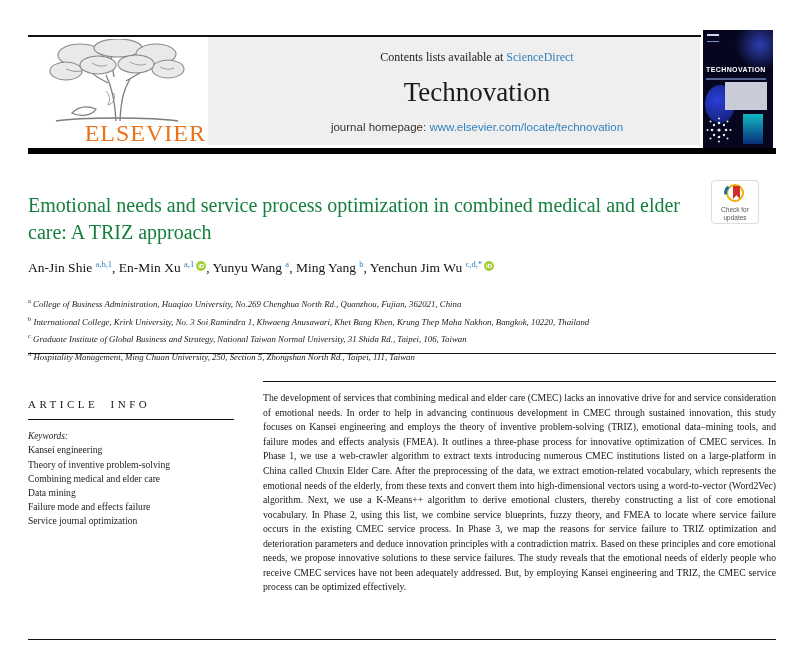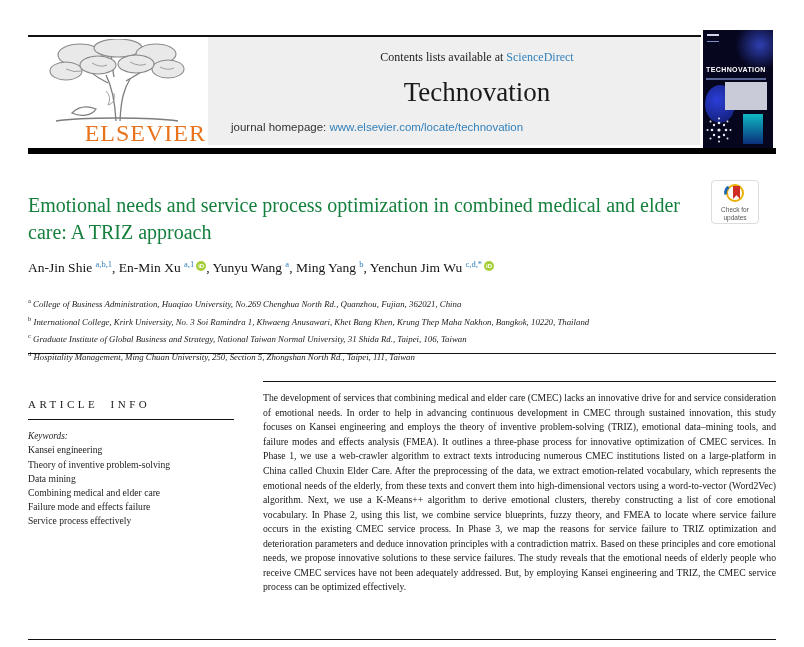--- a/index.html
+++ b/index.html
@@ -12,21 +12,21 @@
 
   
   .banner-topline { position:absolute; left:28px; top:35px; width:673px; height:2px; background:#111; }
   .logo-block { position:absolute; left:28px; top:37px; width:178px; height:110px; background:#fff; }
   .tree-svg { position:absolute; left:8px; top:2px; }
   .elsevier-word { position:absolute; left:0; bottom:0; width:100%; text-align:right;
                    font-size:24px; color:#e8731c; letter-spacing:1px; }
   .graybox { position:absolute; left:208px; top:37px; width:492px; height:108px; background:#efefef;padding-left:23px; }
   .contents-line { position:absolute; top:13px; width:100%; text-align:center; font-size:12px; color:#222; }
   .journal-name { position:absolute; top:40px; width:100%; text-align:center; font-size:27px; color:#1a1a1a; }
-  .homepage-line { position:absolute; bottom:12px; width:100%; 
+  .homepage-line { position:absolute; bottom:12px; width:100%; text-align:center;
                    font-family:"Liberation Sans", sans-serif; font-size:11.5px; color:#333; }
   .bluelink { color:#3380bb; text-decoration:none; cursor:pointer; }
   .banner-bottombar { position:absolute; left:28px; top:148px; width:748px; height:6px; background:#000; }
 
   
   .cover { position:absolute; left:703px; top:30px; width:70px; height:118px; background:#06061e; overflow:hidden; }
   .cover .glow { position:absolute; right:-12px; top:-10px; width:50px; height:50px; border-radius:50%;
                  background:radial-gradient(circle,#2e3fb0 0%, rgba(20,25,90,0) 70%); }
   .cover .cv-title { position:absolute; left:3px; top:36px; width:100%; color:#fff;
                      font-family:"Liberation Sans", sans-serif; font-size:7px; font-weight:bold; letter-spacing:.4px; }
@@ -180,24 +180,24 @@
 
   <div class="rule-full rule-mid"></div>
 
   <div class="leftcol">
     <div class="sec-head">ARTICLE INFO</div>
     <div class="sec-rule"></div>
     <div class="kw-label">Keywords:</div>
     <div>
         <div class="kw-item">Kansei engineering</div>
         <div class="kw-item">Theory of inventive problem-solving</div>
+        <div class="kw-item">Combining medical and elder care</div>
         <div class="kw-item">Data mining</div>
-        <div class="kw-item">Combining medical and elder care</div>
         <div class="kw-item">Failure mode and effects failure</div>
-        <div class="kw-item">Service process effectively</div>
+        <div class="kw-item">Service journal optimization</div>
       </div>
   </div>
 
   <div class="rightcol">
     <div class="sec-rule"></div>
     <div class="abstract-text">The development of services that combining medical and elder care (CMEC) lacks an innovative drive for and service consideration of emotional needs. In order to help in advancing continuous development in CMEC through sustained innovation, this study focuses on Kansei engineering and employs the theory of inventive problem-solving (TRIZ), emotional data–mining tools, and failure modes and effects analysis (FMEA). It outlines a three-phase process for innovative optimization of CMEC services. In Phase 1, we use a web-crawler algorithm to extract texts introducing numerous CMEC institutions listed on a large-platform in China called Chuxin Elder Care. After the preprocessing of the data, we extract emotion-related vocabulary, which represents the emotional needs of the elderly, from these texts and convert them into high-dimensional vectors using a word-to-vector (Word2Vec) algorithm. Next, we use a K-Means++ algorithm to derive emotional clusters, thereby constructing a list of core emotional vocabulary. In Phase 2, using this list, we combine service blueprints, fuzzy theory, and FMEA to locate where service failure occurs in the existing CMEC service process. In Phase 3, we map the reasons for service failure to TRIZ optimization and deterioration parameters and deduce innovation principles with a contradiction matrix. Based on these principles and core emotional needs, we propose innovative solutions to these service failures. The study reveals that the emotional needs of elderly people who receive CMEC services have not been adequately addressed. But, by employing Kansei engineering and TRIZ, the CMEC service process can be optimized effectively.</div>
   </div>
 
   <div class="rule-full rule-bottom"></div>
 

